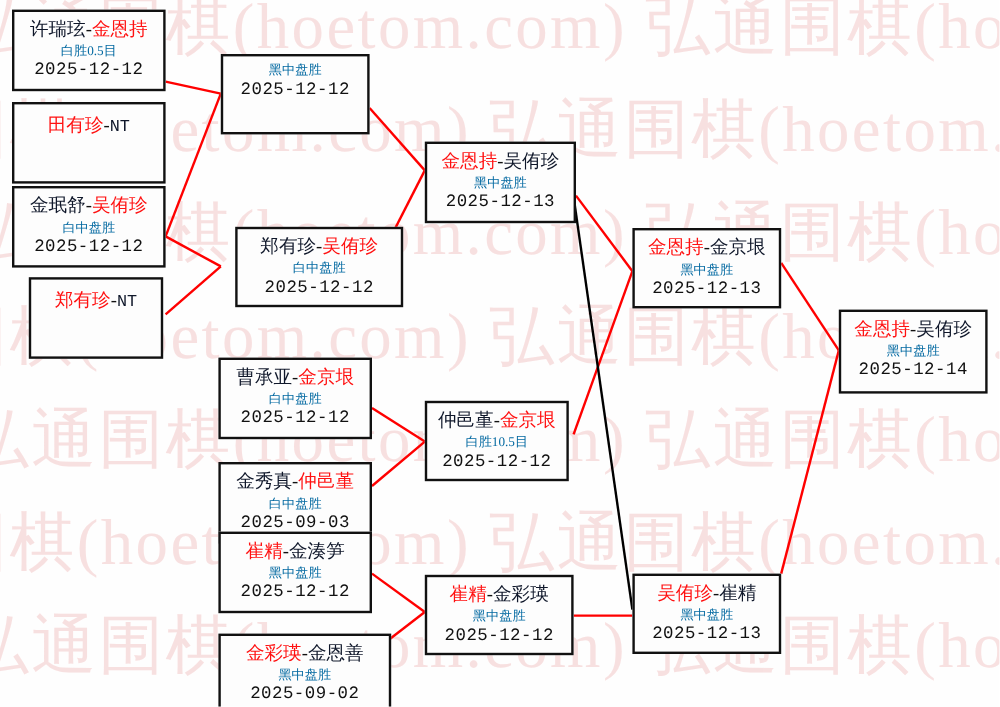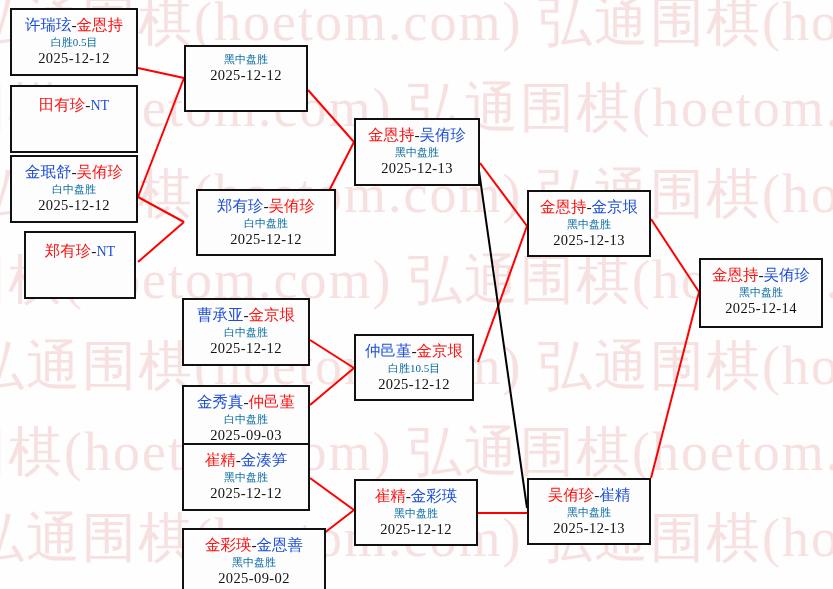--- a/index.html
+++ b/index.html
@@ -31,23 +31,23 @@
     background:#fdfdfd;
     border:2px solid #111111;
     box-sizing:border-box;
     text-align:center;
     padding-top:5px;
     line-height:1.28;
   }
   .node .ln{display:block;white-space:nowrap;}
   .ln.pair{font-size:15.5px;}
   .ln.res{font-size:11px;color:#0369a1;}
-  .ln.date{font-size:14.5px;color:#111;font-family:Liberation Serif, serif;letter-spacing:.4px;}
+  .ln.date{font-size:14.5px;color:#111;font-family:Liberation Mono, monospace;letter-spacing:.4px;}
   .w{color:#ff1111;}
-  .l{color:#1d4ed8;}
+  .l{color:#0f172a;font-family:Liberation Mono, monospace;}
   .sep{color:#111111;}
   .nt{font-size:14px;}
   .bye{padding-top:8px;}
 </style>
 </head>
 <body>
 
 <div id="stage">
 
   <div id="watermark">

